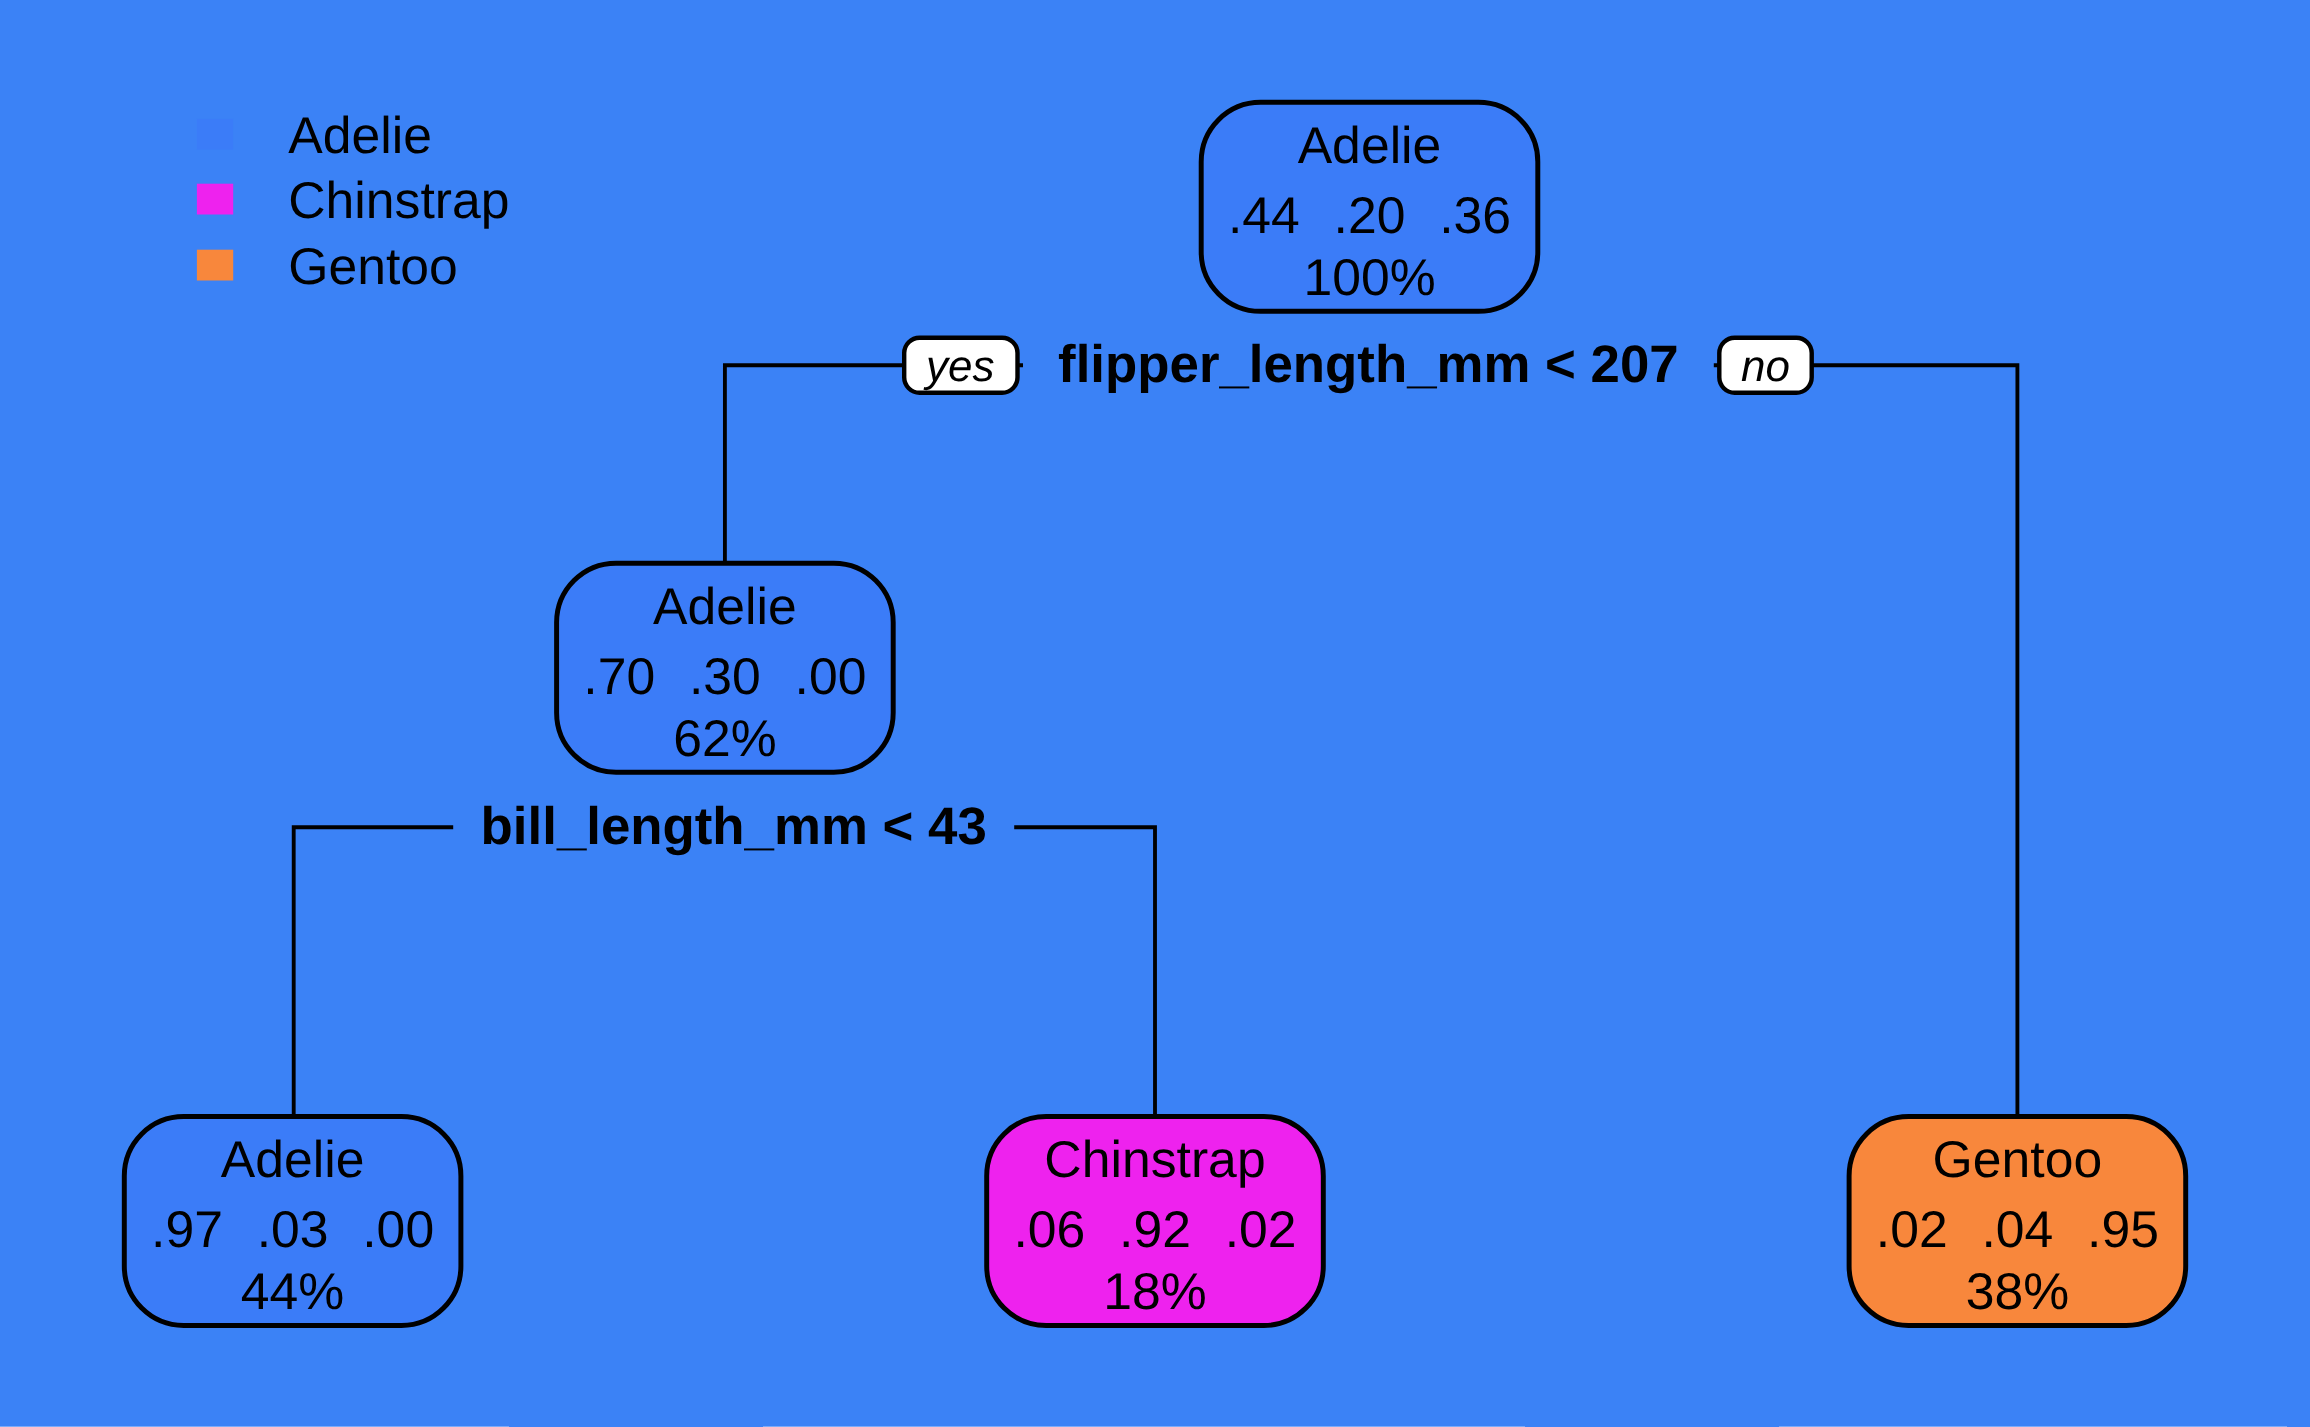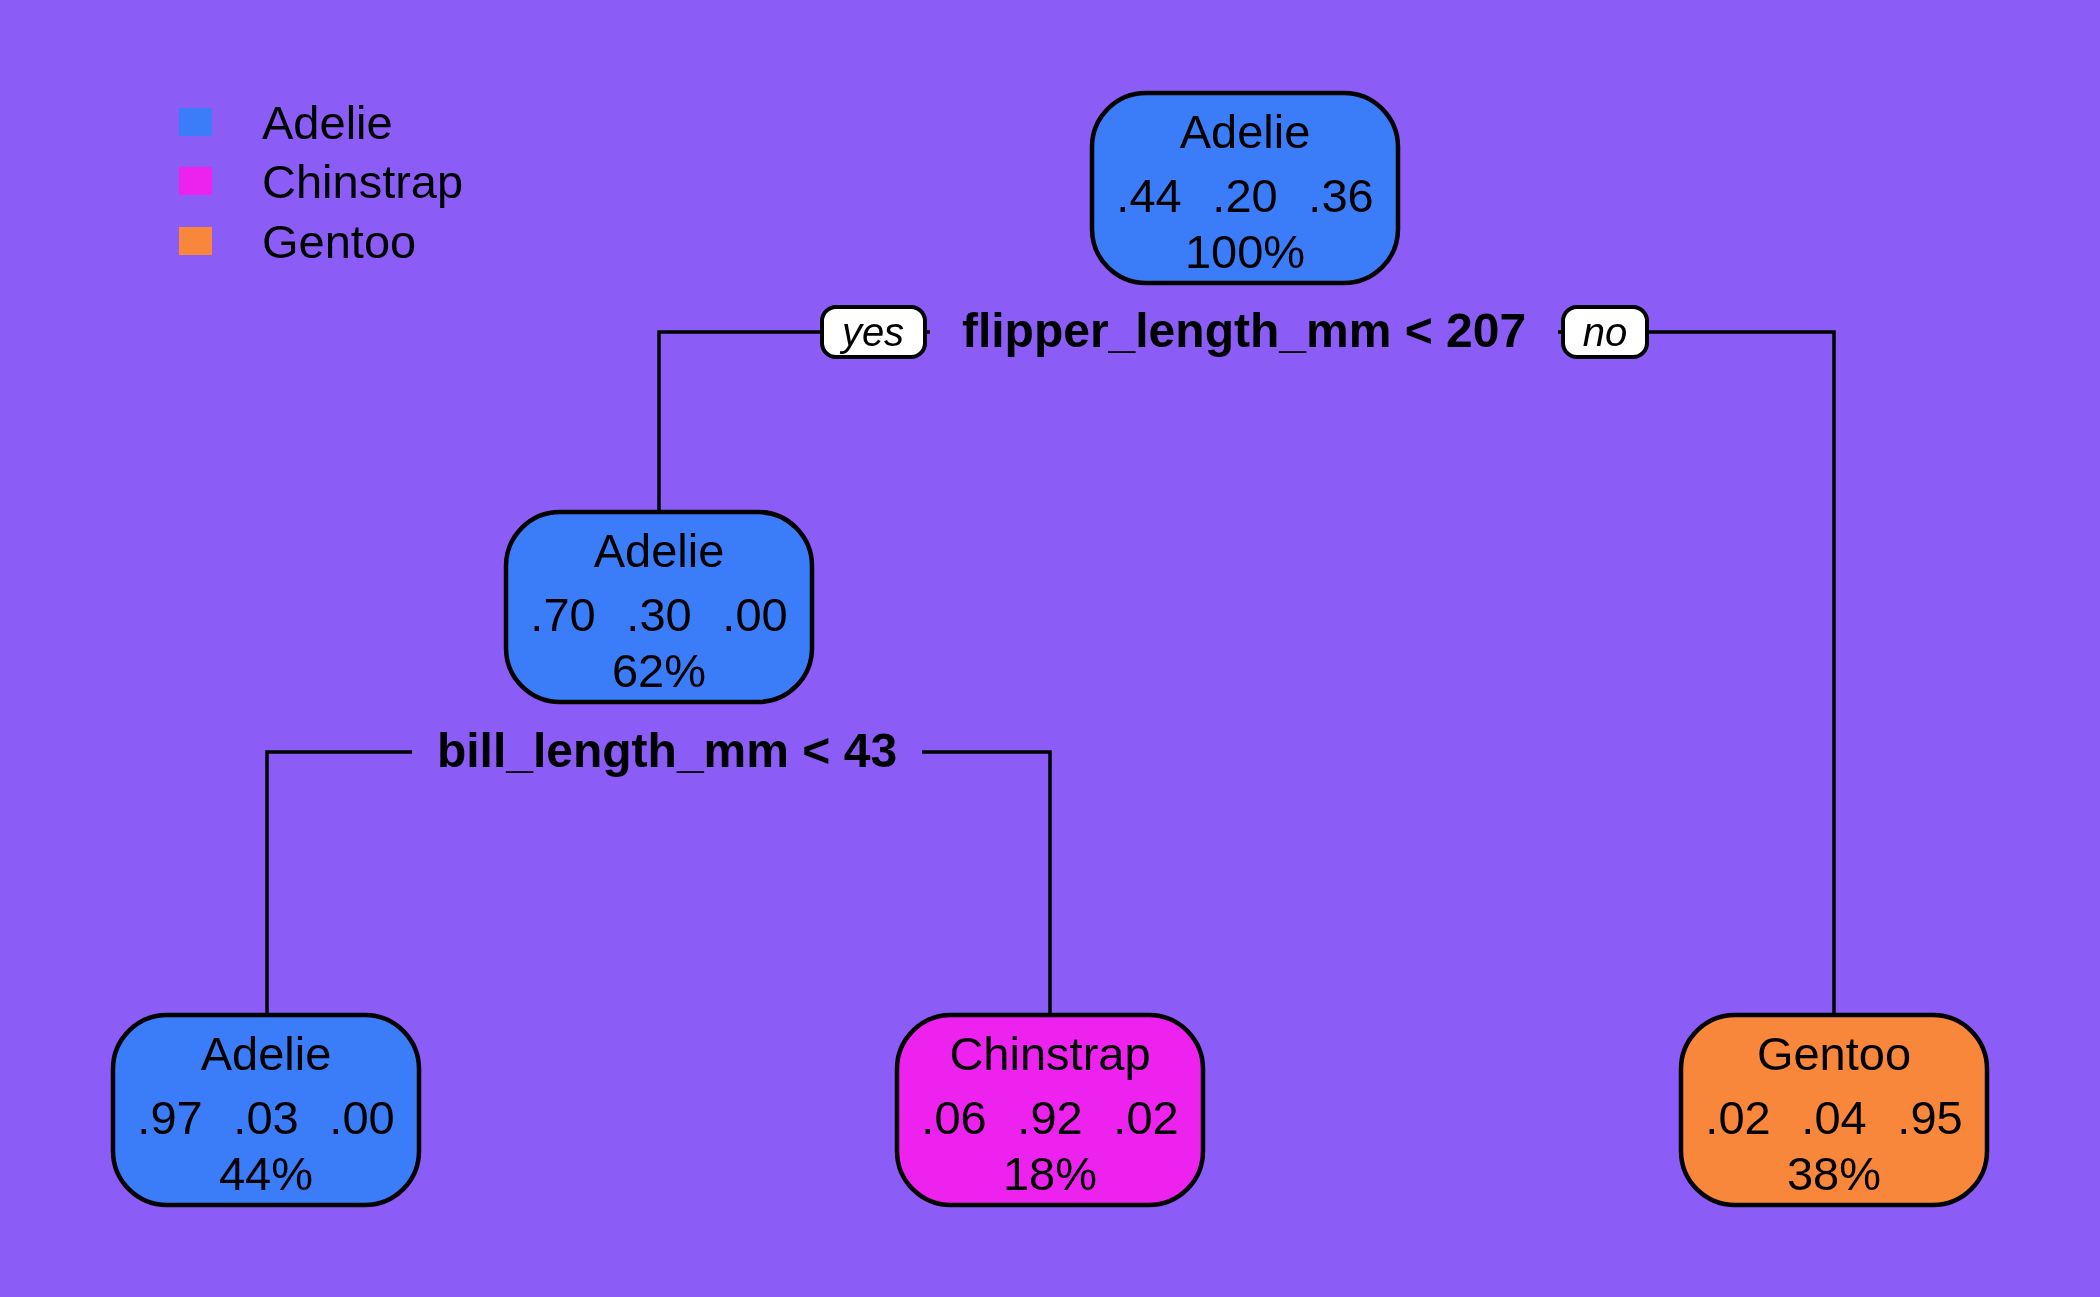--- a/index.html
+++ b/index.html
@@ -1,16 +1,16 @@
 <!DOCTYPE html>
 <html><head>
 <meta charset="utf-8">
 <style>
   html, body { margin: 0; padding: 0; background: #ffffff; }
-  .stage { width: 2100px; height: 1297px; background: #8b5cf6; }
+  .stage { width: 2100px; height: 1297px; background: #3b82f6; }
   svg { display: block; }
   text {
     font-family: "Liberation Sans", sans-serif;
     fill: #000000;
   }
   .node-rect { stroke: #000000; stroke-width: 4.5; }
   .node-text { font-size: 47px; text-anchor: middle; }
   .split-text { font-size: 48px; font-weight: bold; text-anchor: middle; }
   .yesno-rect { fill: #ffffff; stroke: #000000; stroke-width: 4; }
   .yesno-text { font-size: 40px; font-style: italic; text-anchor: middle; }

